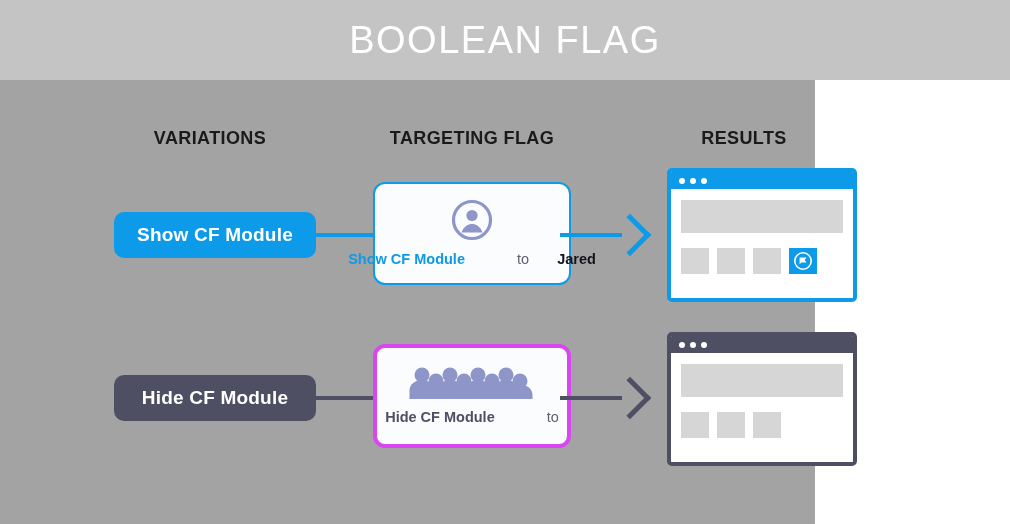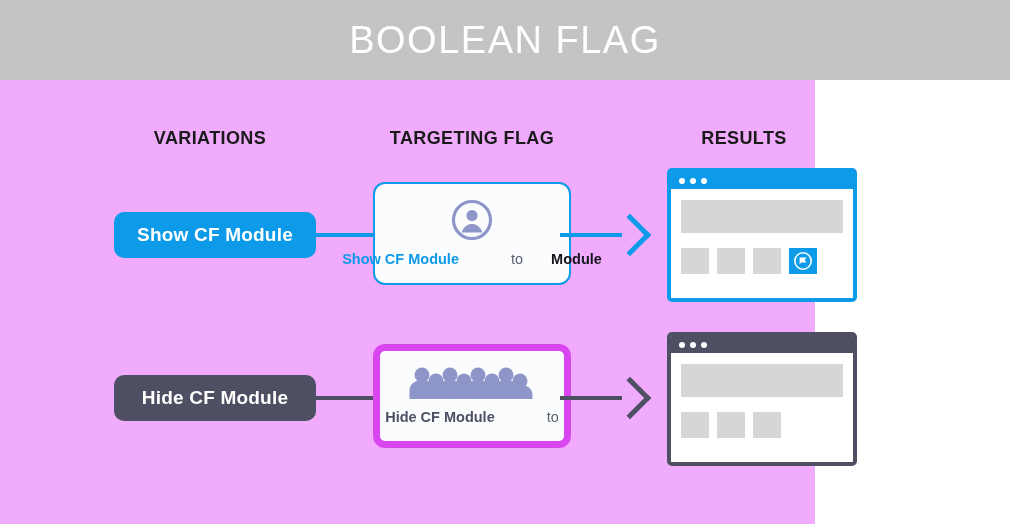--- a/index.html
+++ b/index.html
@@ -9,21 +9,21 @@
     height: 524px;
     background: #ffffff;
     font-family: "Liberation Sans", sans-serif;
     overflow: hidden;
   }
 
   .page {
     position: relative;
     width: 815px;
     height: 524px;
-    background: #f0abfc;
+    background: #a3a3a3;
   }
 
   
   .header-bar {
     position: absolute;
     left: 0; top: 0;
     width: 1010px;
     height: 80px;
     background: #c4c4c4;
     display: flex;
@@ -115,21 +115,21 @@
     justify-content: center;
   }
   .rule-box-1 {
     left: 373px; top: 182px;
     height: 103px;
     border: 2px solid #0d9ae8;
   }
   .rule-box-2 {
     left: 373px; top: 344px;
     height: 104px;
-    border: 7px solid #d946ef;
+    border: 4px solid #d946ef;
   }
 
   .rule-icon { margin-bottom: 10px; line-height: 0; }
   .rule-icon-2 { margin-bottom: 8px; }
 
   .rule-text {
     font-size: 14.5px;
     line-height: 17px;
     text-align: center;
     white-space: nowrap;
@@ -217,21 +217,21 @@
 
   <div class="rule-box rule-box-1">
     <div class="rule-icon">
       <svg width="42" height="42" viewBox="0 0 42 42" aria-hidden="true">
         <circle cx="21" cy="21" r="18.5" fill="none" stroke="#8e95c8" stroke-width="3.2"></circle>
         <circle cx="21" cy="16.5" r="5.6" fill="#8e95c8"></circle>
         <path d="M10.5 33.5 C12.6 27.4 17.0 25.0 21 25.0 C25.0 25.0 29.4 27.4 31.5 33.5 Z" fill="#8e95c8"></path>
       </svg>
     </div>
     <div class="rule-text">
-      <span class="t-blue">Show CF Module</span><span class="t-gray">&nbsp;</span><span class="t-gray">to</span><span class="t-gray">&nbsp;</span><span class="t-dark">Module</span>
+      <span class="t-blue">Show CF Module</span><span class="t-gray">&nbsp;</span><span class="t-gray">to</span><span class="t-gray">&nbsp;</span><span class="t-dark">Jared</span>
     </div>
   </div>
 
   <div class="conn blue conn-1b"></div>
   <div class="arrow-head arrow-1"></div>
 
   <div class="browser browser-1">
     <div class="browser-titlebar">
       <span class="dot"></span>
       <span class="dot"></span>

